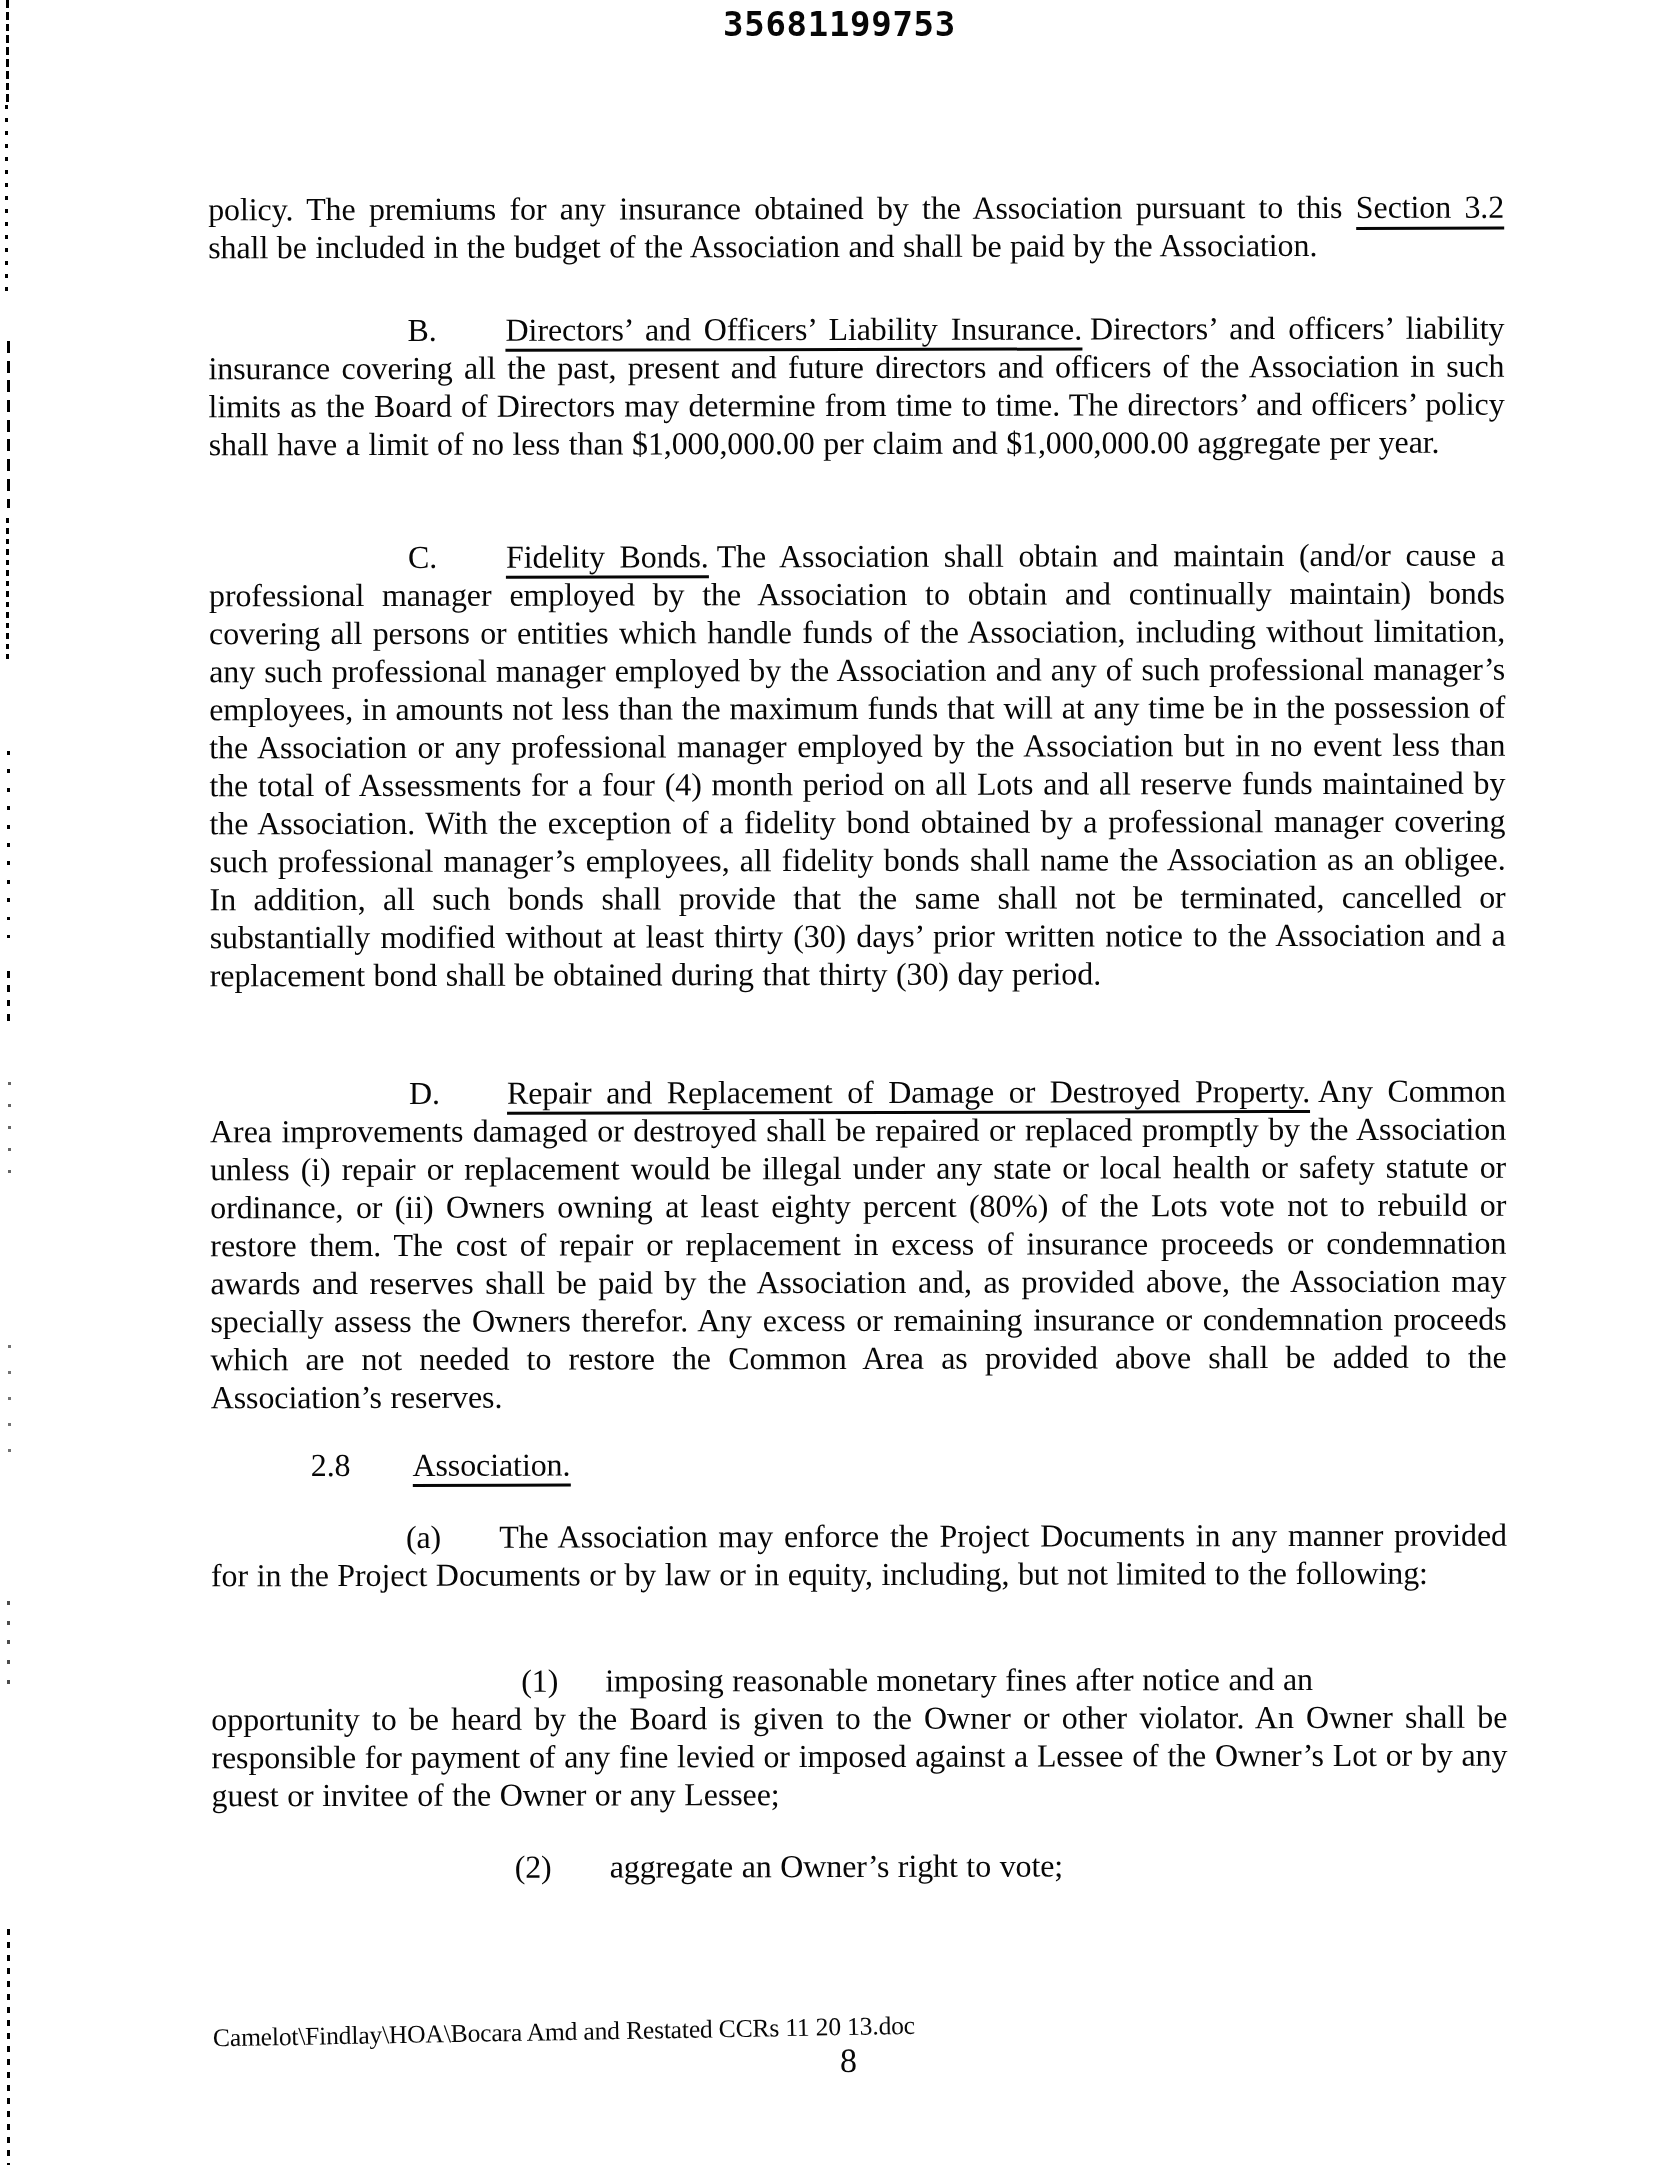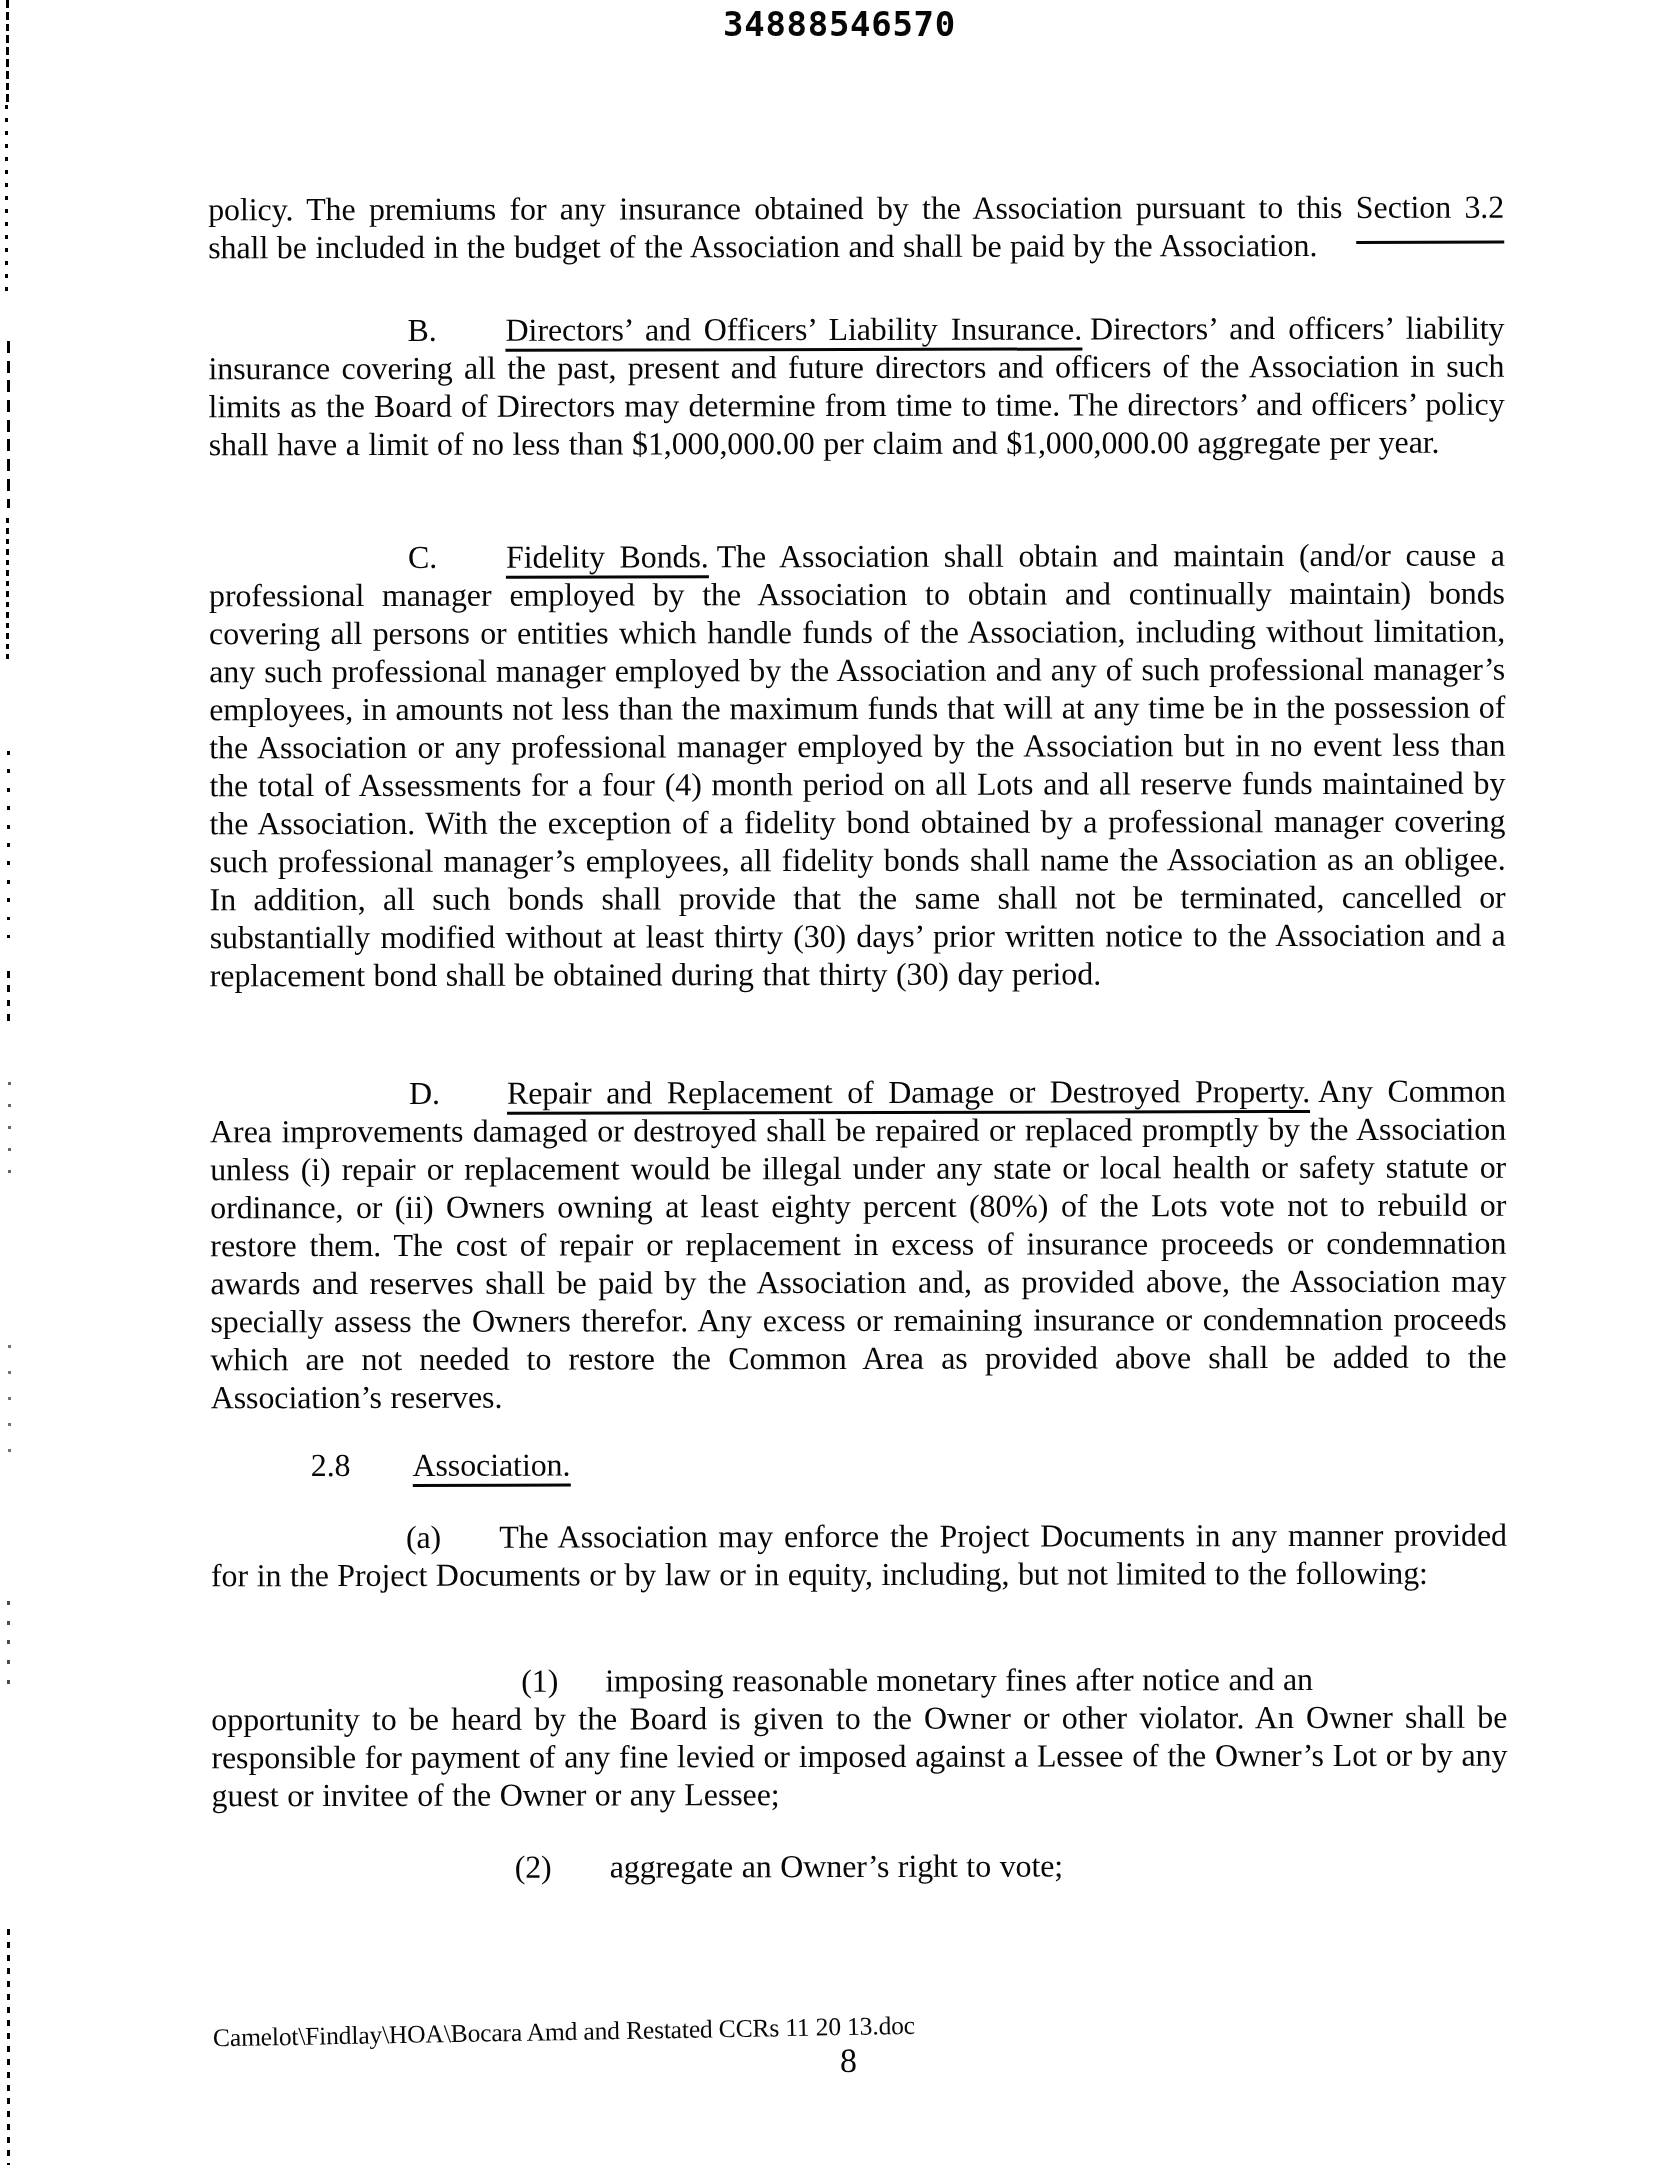--- a/index.html
+++ b/index.html
@@ -24,21 +24,21 @@
   .para {
     position: absolute; left: 210px; width: 1296px;
     font-size: 32px; line-height: 38px;
     text-align: justify;
     letter-spacing: -0.1px; word-spacing: 0.7px;
   }
 
   .tab { display: inline-block; height: 0.7px; }
 
   .u-heavy { border-bottom: 3.9px solid #060606; padding-bottom: 1.3px; }
-  .u-mid   { border-bottom: 3.3px solid #060606; padding-bottom: 16px; }
+  .u-mid   { border-bottom: 3.3px solid #060606; padding-bottom: 2px; }
   .after-heading { margin-left: 7.9px; }
 
   .p-policy { top: 189px;  text-indent: 0; }
   .p-b      { top: 310px;  text-indent: 199px; }
   .p-c      { top: 537px;  text-indent: 199px; }
   .p-d      { top: 1073px; text-indent: 199px; }
   .s33      { top: 1445px; text-indent: 100px; text-align: left; }
   .p-a      { top: 1517px; text-indent: 195px; }
   .p-1      { top: 1661px; text-indent: 310px; }
   .p-2      { top: 1847px; text-indent: 303px; text-align: left; }
@@ -79,21 +79,21 @@
       <div class="seg seg3"></div>
     <div class="seg seg4"></div>
       <div class="seg seg5"></div>
       <div class="seg seg6"></div>
     <div class="seg seg7"></div>
       <div class="seg seg8"></div>
       <div class="seg seg9"></div>
     <div class="seg seg10"></div>
   </div>
 
-  <div class="doc-number">34888546570</div>
+  <div class="doc-number">35681199753</div>
 
   <div class="content">
 
     <div class="para p-policy"><span>policy.  The premiums for any insurance obtained by the Association pursuant to this </span><span class="u-mid">Section 3.2</span><span> shall be included in the budget of the Association and shall be paid by the Association.</span></div>
 
     <div class="para p-b">
       <span>B.</span><span class="tab" style="width:69px"></span><span class="u-heavy">Directors’ and Officers’ Liability Insurance.</span><span class="after-heading">Directors’ and officers’ liability insurance covering all the past, present and future directors and officers of the Association in such limits as the Board of Directors may determine from time to time. The directors’ and officers’ policy shall have a limit of no less than $1,000,000.00 per claim and $1,000,000.00 aggregate per year.</span>
     </div>
 
     <div class="para p-c">

